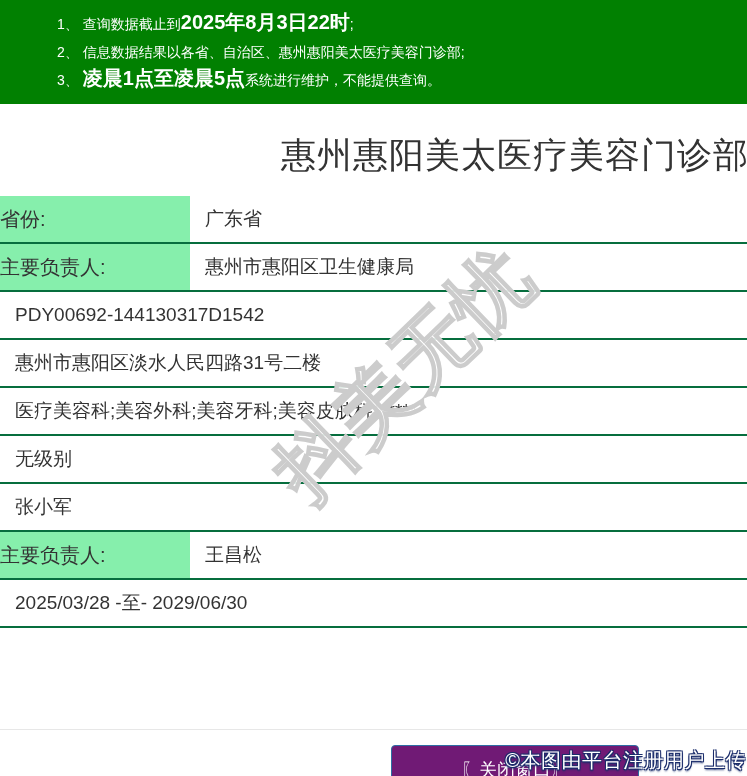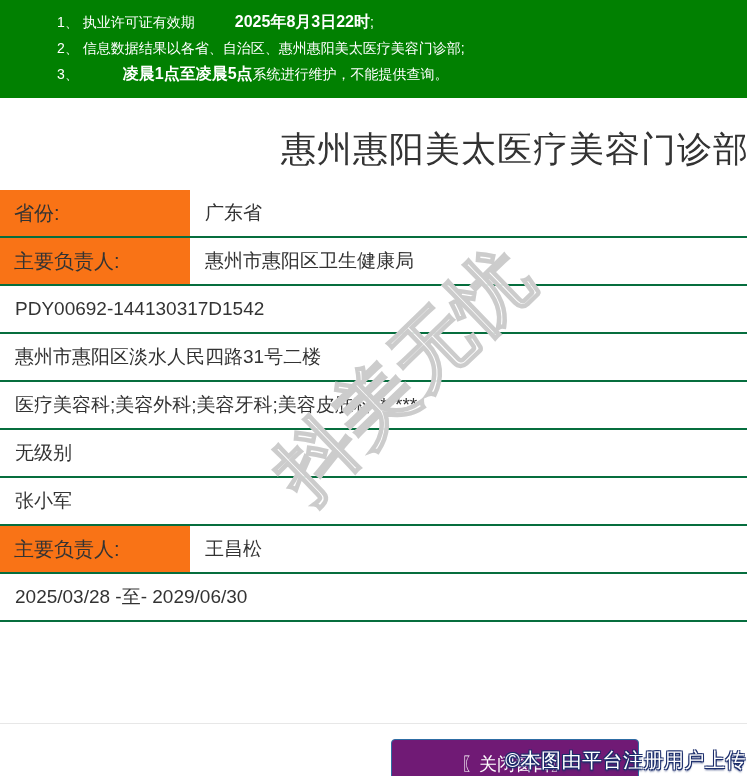--- a/index.html
+++ b/index.html
@@ -16,21 +16,21 @@
 
   
   .notice-bar {
     background:#018001;
     color:#ffffff;
     padding:9px 0 11px 57px;
     width:100%;
   }
   .notice-line { font-size:14px; line-height:26px; white-space:nowrap; }
   .notice-line .num { margin-right:4px; }
-  .notice-line b { font-size:16px; font-weight:700;margin-left:40px; }
+  .notice-line b { font-size:20px; font-weight:700; }
 
   
   .title {
     margin-top:30px;
     text-align:center;
     font-size:35px;
     font-weight:400;
     color:#333333;
     letter-spacing:1px;
     line-height:42px;
@@ -38,24 +38,23 @@
 
   
   .info-table { margin-top:20px; }
   .row {
     display:flex;
     height:48px;
     border-bottom:2px solid #066e3e;
   }
   .cell-label {
     width:190px;
-    background:#f97316;
+    background:#86efac;
     display:flex;
     align-items:center;
-    padding-left:14px;
     font-size:20px;
     color:#333333;
   }
   .cell-value {
     flex:1;
     background:#ffffff;
     display:flex;
     align-items:center;
     padding-left:15px;
     font-size:19px;
@@ -114,21 +113,21 @@
   }
 </style>
 </head>
 <body>
 
 <div class="viewport">
   <div class="page">
 
     <div class="notice-bar">
       <div class="notice-line">
-        <span class="num">1、</span><span>执业许可证有效期</span><b>2025年8月3日22时</b><span>;</span>
+        <span class="num">1、</span><span>查询数据截止到</span><b>2025年8月3日22时</b><span>;</span>
       </div>
       <div class="notice-line">
         <span class="num">2、</span><span>信息数据结果以各省、自治区、惠州惠阳美太医疗美容门诊部;</span><b></b><span></span>
       </div>
       <div class="notice-line">
         <span class="num">3、</span><span></span><b>凌晨1点至凌晨5点</b><span>系统进行维护，不能提供查询。</span>
       </div>
     </div>
 
     <h1 class="title">惠州惠阳美太医疗美容门诊部</h1>

